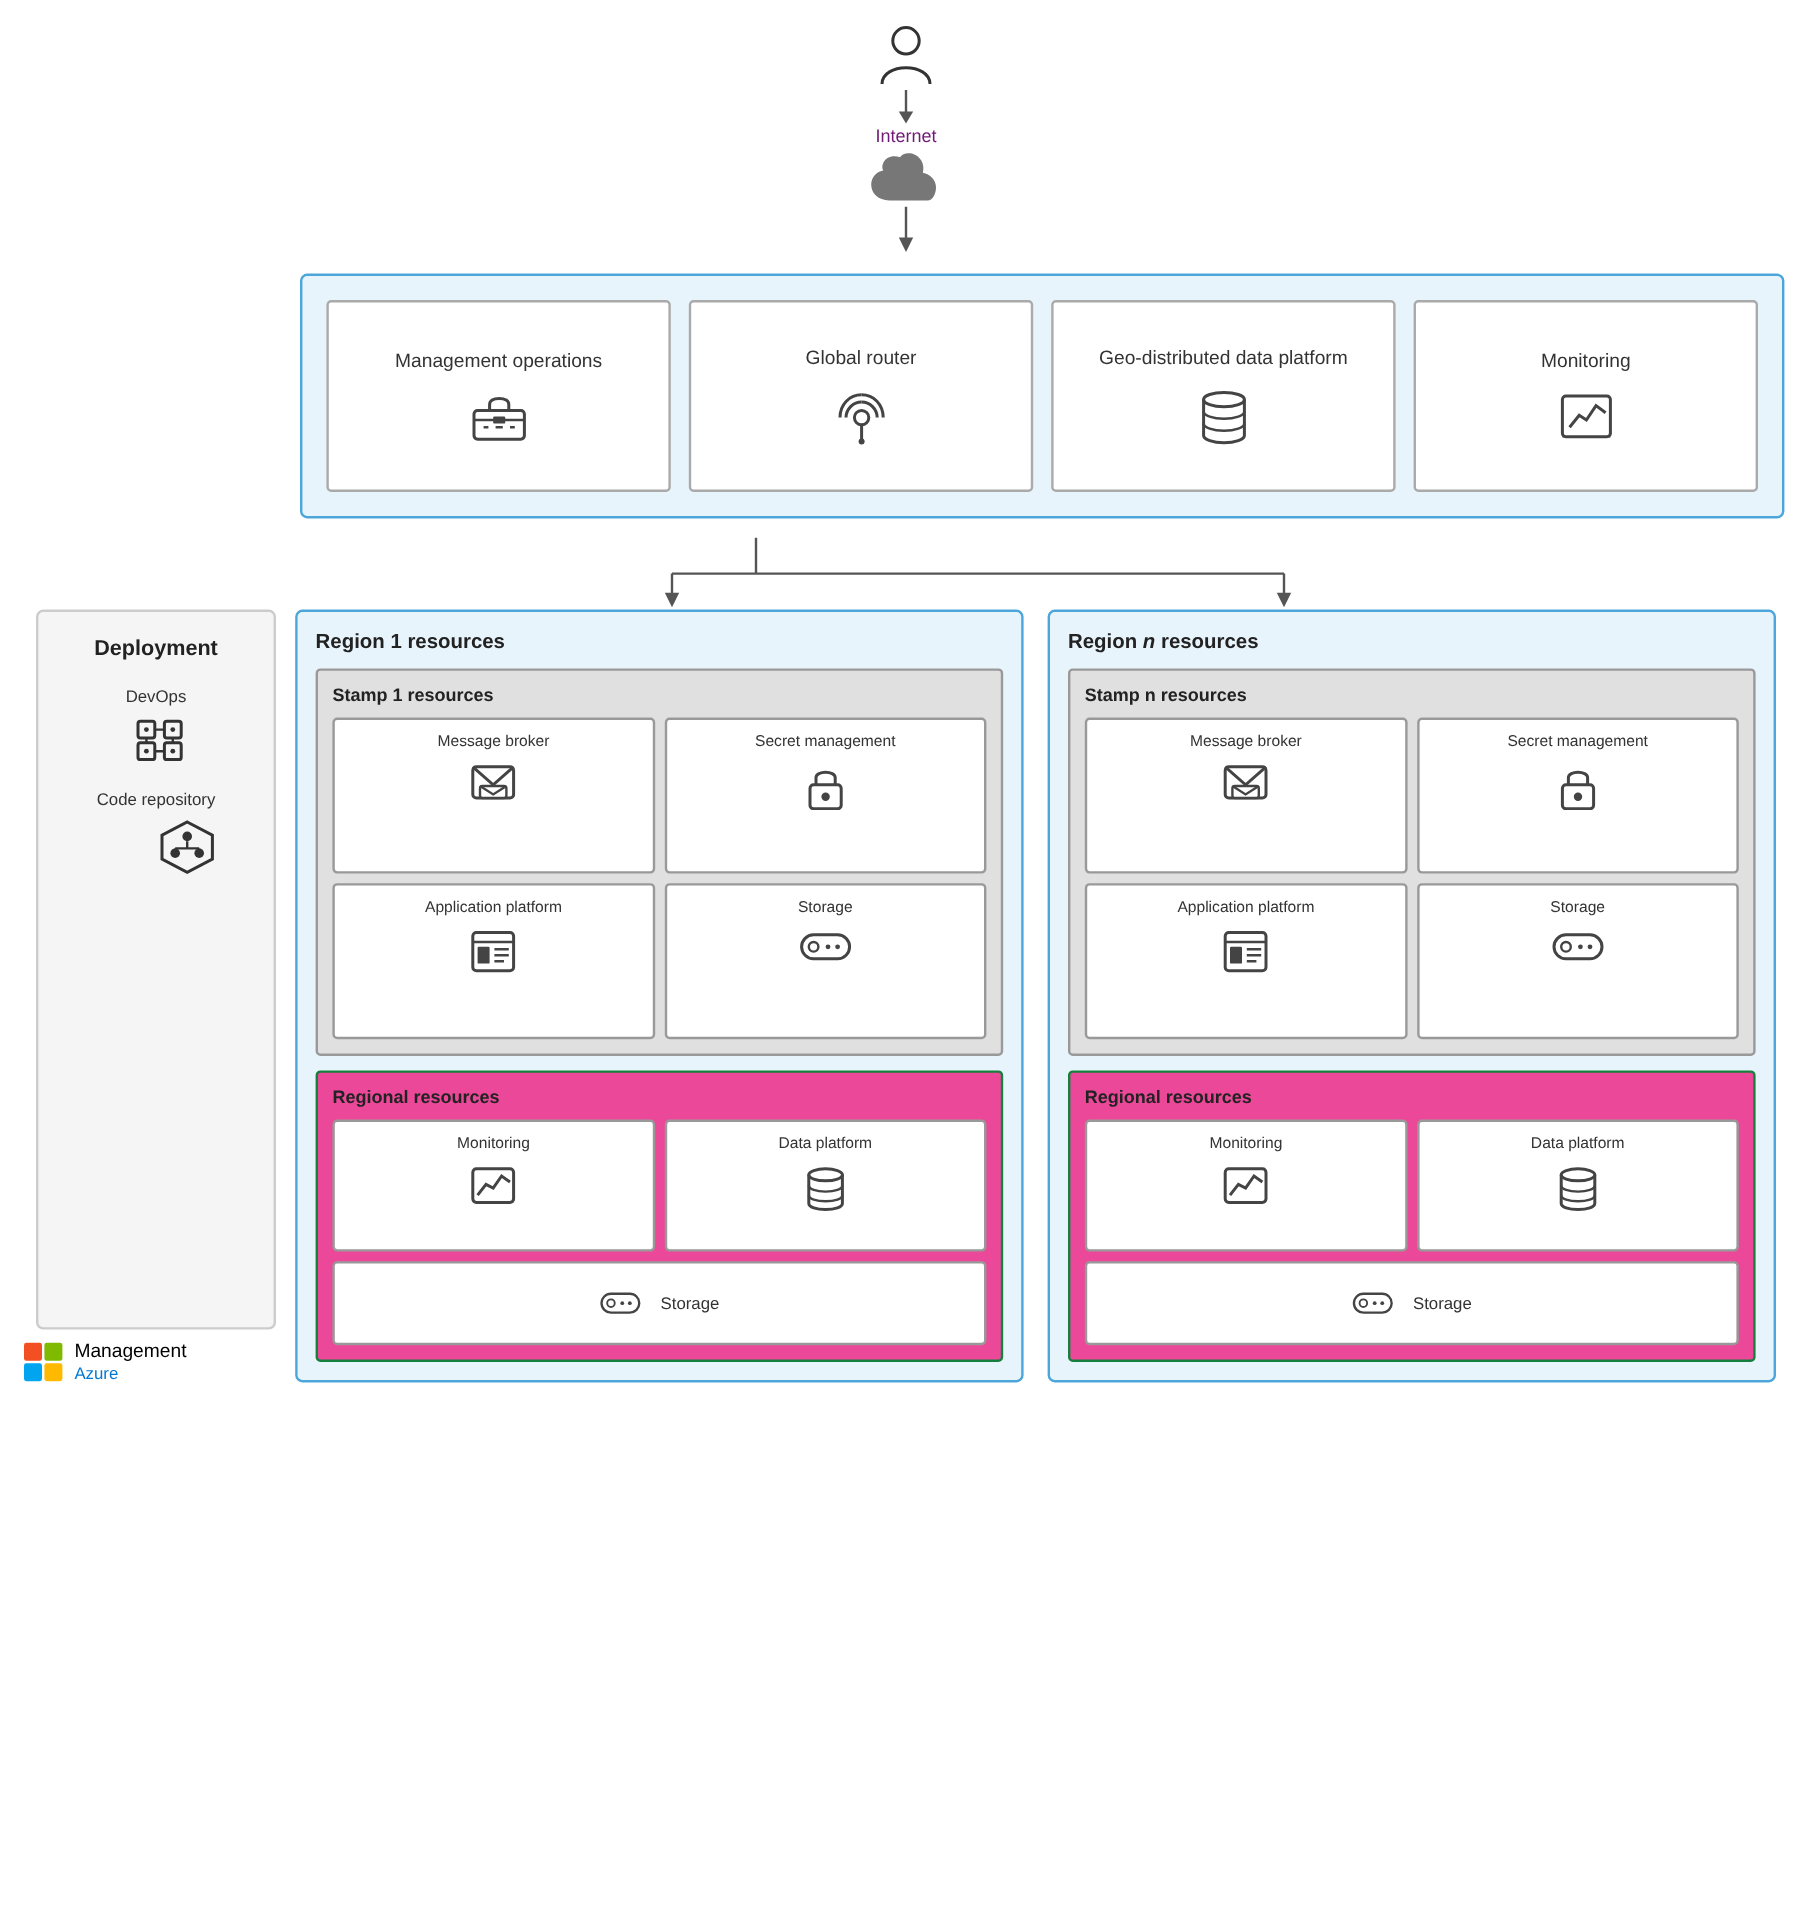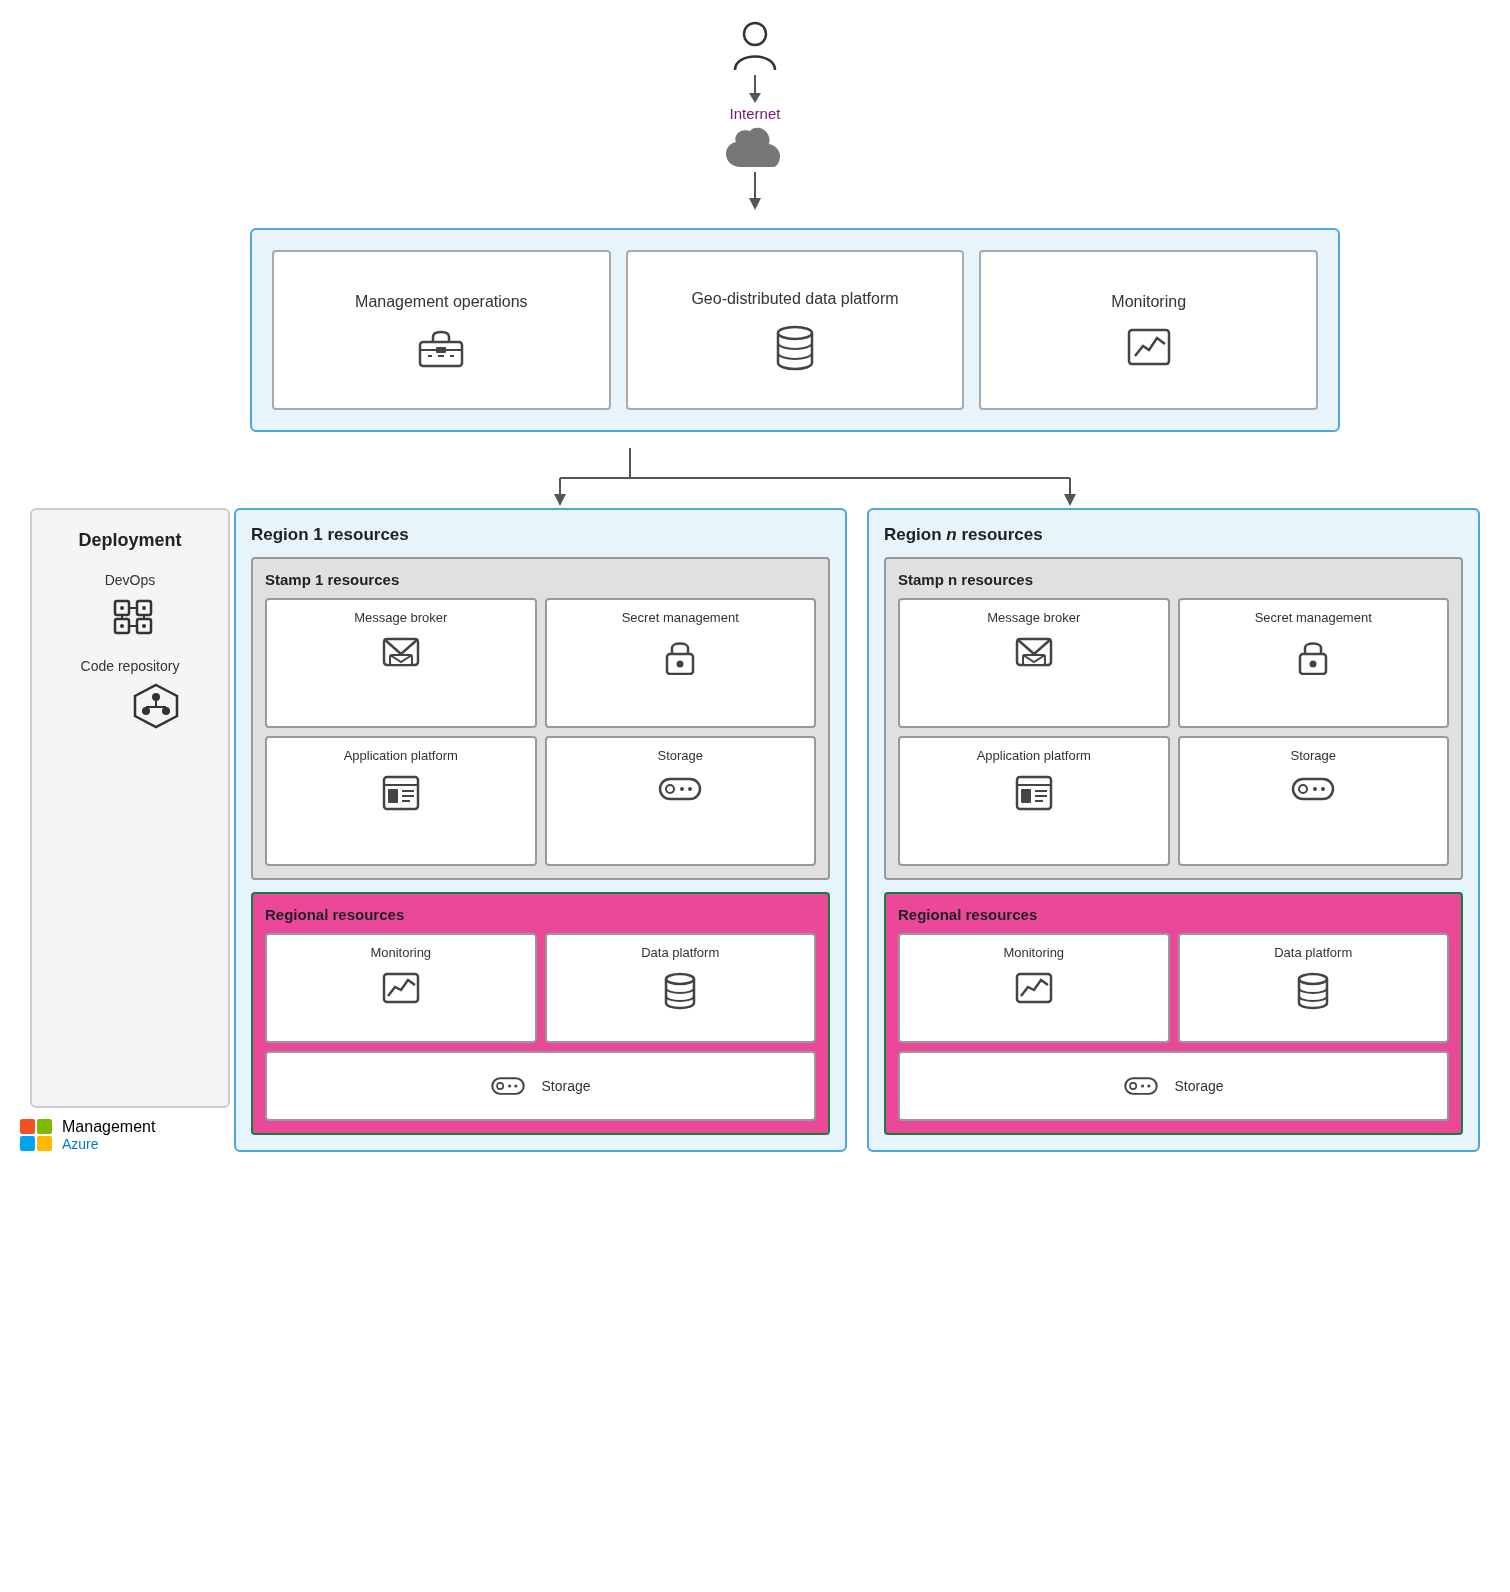--- a/index.html
+++ b/index.html
@@ -25,21 +25,21 @@
       margin-bottom: 5px;
     }
 
     
     .global-box {
       border: 2px solid #4da6d9;
       background: #e8f4fc;
       border-radius: 6px;
       padding: 20px;
       margin: 16px auto;
-      width: 1090px;
+      width: 1237px;
       display: flex;
       gap: 15px;
       margin-left: 220px;
     }
 
     .service-card {
       border: 2px solid #aaa;
       background: #fff;
       border-radius: 4px;
       padding: 15px 20px;
@@ -55,21 +55,21 @@
       font-size: 16px;
       color: #333;
       text-align: center;
       margin-bottom: 15px;
       line-height: 1.3;
     }
 
     
     .lower-section {
       display: flex;
-      gap: 4px;
+      gap: 16px;
       margin-top: 0;
       align-items: flex-start;
     }
 
     
     .deployment-sidebar {
       border: 2px solid #ccc;
       background: #f5f5f5;
       border-radius: 6px;
       padding: 20px 15px;
@@ -287,20 +287,32 @@
         <rect x="2" y="14" width="42" height="24" rx="3" fill="none" stroke="#444" stroke-width="2.5"></rect>
         <path d="M15 14 V9 C15 6 18 4 23 4 C28 4 31 6 31 9 V14" fill="none" stroke="#444" stroke-width="2.5"></path>
         <line x1="2" y1="22" x2="44" y2="22" stroke="#444" stroke-width="2"></line>
         <rect x="18" y="19" width="10" height="6" rx="1" fill="#444"></rect>
         <line x1="10" y1="28" x2="14" y2="28" stroke="#444" stroke-width="2"></line>
         <line x1="20" y1="28" x2="26" y2="28" stroke="#444" stroke-width="2"></line>
         <line x1="32" y1="28" x2="36" y2="28" stroke="#444" stroke-width="2"></line>
       </svg>
     </div>
 
+    <div class="service-card">
+      <div class="service-card-label">Global router</div>
+      <svg width="46" height="46" viewBox="0 0 46 46">
+        <circle cx="23" cy="23" r="6" fill="none" stroke="#444" stroke-width="2.5"></circle>
+        <path d="M10 23 C10 16 16 10 23 10" fill="none" stroke="#444" stroke-width="2.5"></path>
+        <path d="M36 23 C36 16 30 10 23 10" fill="none" stroke="#444" stroke-width="2.5"></path>
+        <path d="M5 23 C5 12 13 4 23 4" fill="none" stroke="#444" stroke-width="2.5"></path>
+        <path d="M41 23 C41 12 33 4 23 4" fill="none" stroke="#444" stroke-width="2.5"></path>
+        <line x1="23" y1="29" x2="23" y2="42" stroke="#444" stroke-width="2.5"></line>
+        <circle cx="23" cy="43" r="2.5" fill="#444"></circle>
+      </svg>
+    </div>
 
     <div class="service-card">
       <div class="service-card-label">Geo-distributed data platform</div>
       <svg width="40" height="46" viewBox="0 0 40 46">
         <ellipse cx="20" cy="8" rx="17" ry="6" fill="none" stroke="#444" stroke-width="2.5"></ellipse>
         <path d="M3 8 L3 38 C3 41.3 10.8 44 20 44 C29.2 44 37 41.3 37 38 L37 8" fill="none" stroke="#444" stroke-width="2.5"></path>
         <path d="M3 18 C3 21.3 10.8 24 20 24 C29.2 24 37 21.3 37 18" fill="none" stroke="#444" stroke-width="2"></path>
         <path d="M3 28 C3 31.3 10.8 34 20 34 C29.2 34 37 31.3 37 28" fill="none" stroke="#444" stroke-width="2"></path>
       </svg>
     </div>

